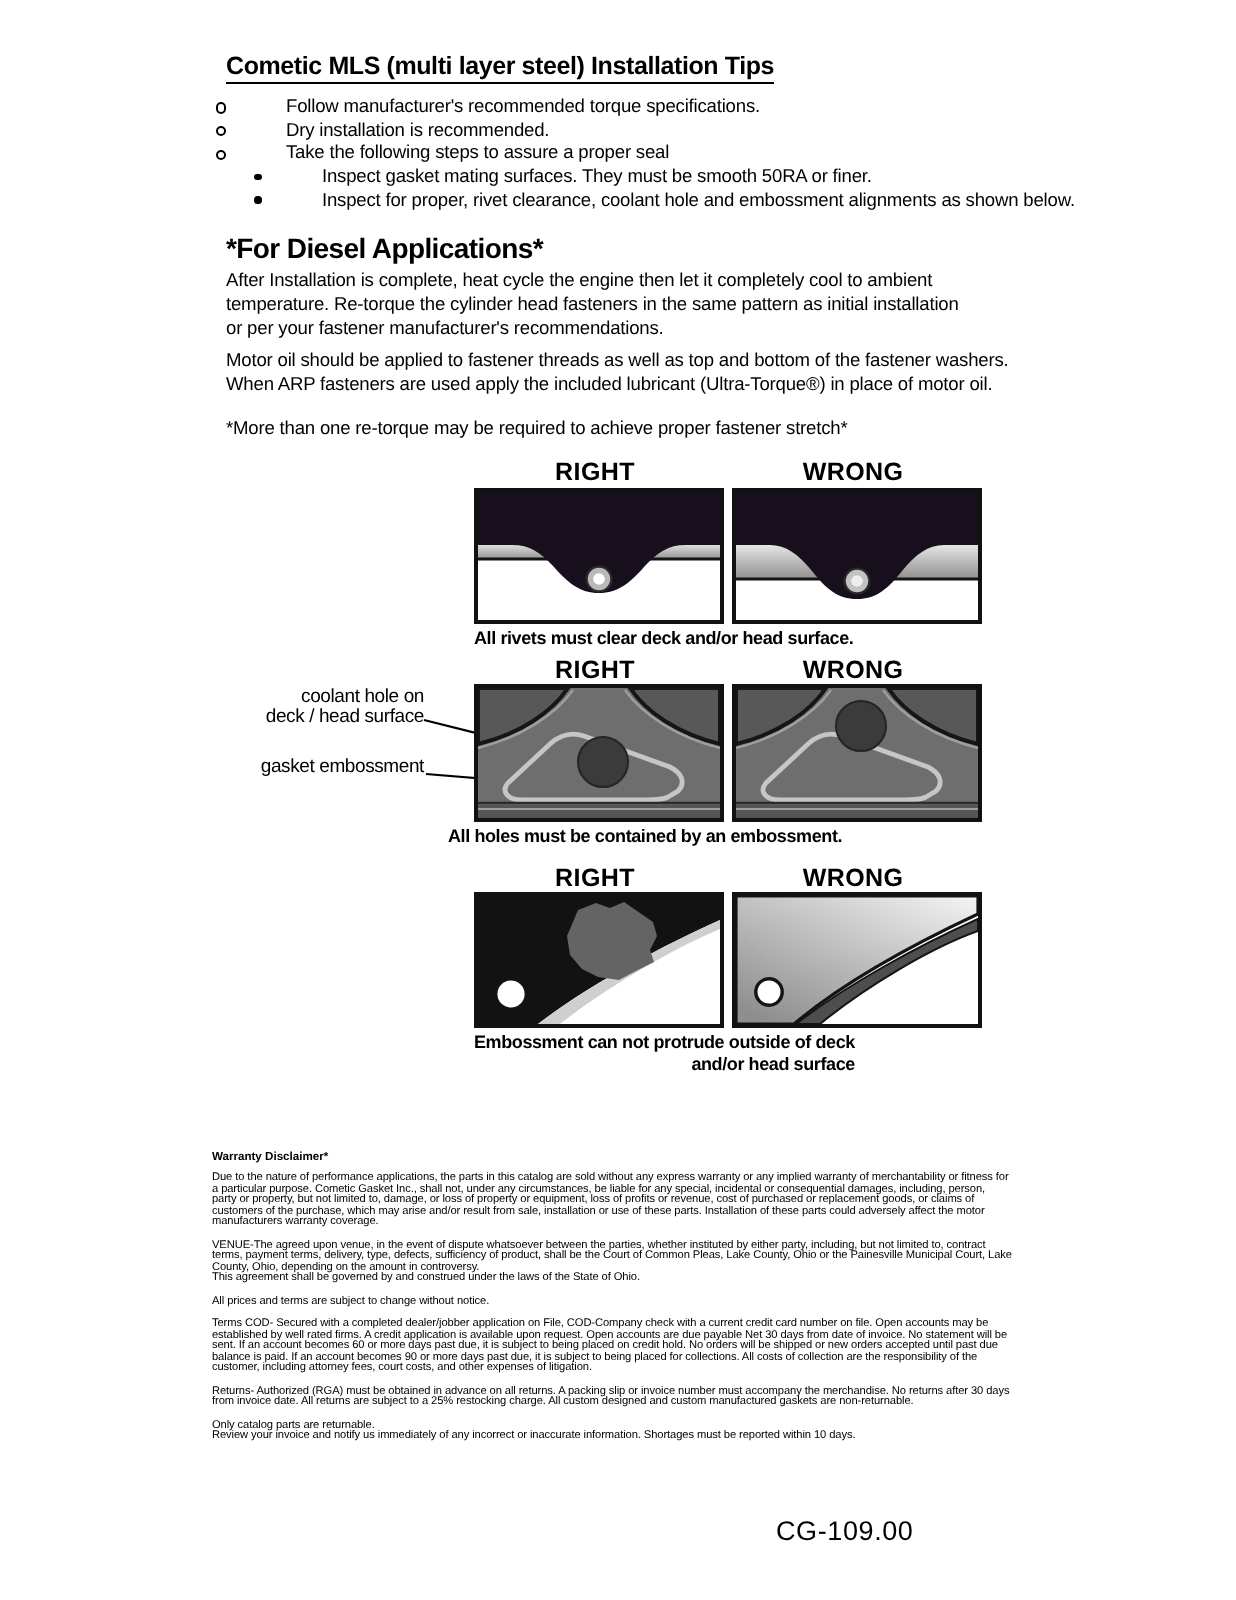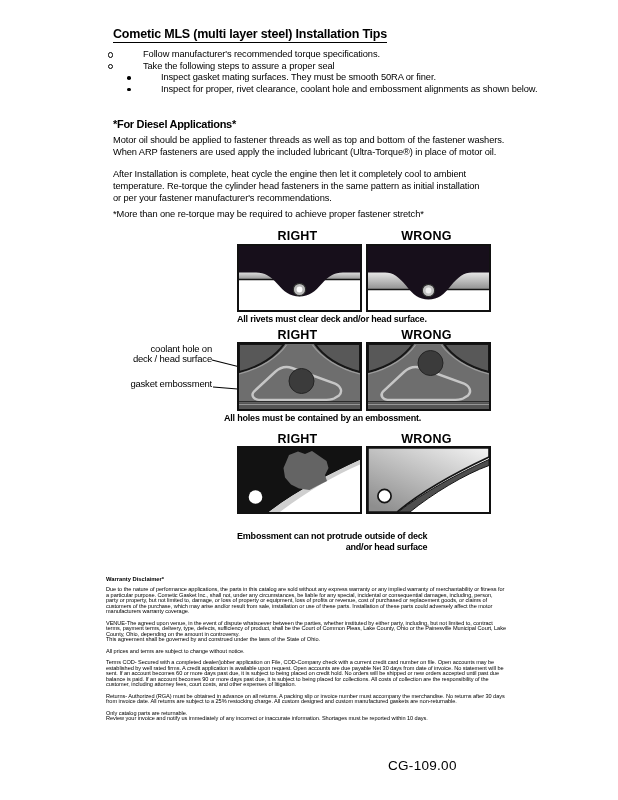--- a/index.html
+++ b/index.html
@@ -17,21 +17,21 @@
   .b-row { display:flex; line-height:11.7px; font-size:9.3px; letter-spacing:-0.1px;gap:28px; }
   .b-row .mark { flex:0 0 7px; position:relative; }
   .mark-circle { position:absolute; left:0; top:3.2px; width:3.4px; height:3.4px;
     border:0.9px solid #000; border-radius:50%; }
   .mark-disc { position:absolute; left:0; top:3.6px; width:3.6px; height:3.6px;
     background:#000; border-radius:50%; }
   .sub { margin-left:19px; }
   .sub .mark { flex:0 0 6px; }
   
   .sec-diesel { position:absolute; left:113px; top:118px; width:420px; }
-  .diesel-h { margin:0 0 3px 0; font-size:11px; font-weight:bold; letter-spacing:-0.3px; line-height:13px; }
+  .diesel-h { margin:0 0 3px 0; font-size:14px; font-weight:bold; letter-spacing:-0.3px; line-height:13px; }
   .para { margin:0; font-size:9.3px; line-height:12px; letter-spacing:-0.1px; white-space:pre-line; }
   .para.p1 { margin-bottom:10px; }
   .para.p2 { margin-bottom:4px; }
   
   .rw-label { position:absolute; width:125px; text-align:center; font-size:12.5px;
     font-weight:700; letter-spacing:0.2px; line-height:13px; }
   .dbox { position:absolute; border:2px solid #111; background:#fff; line-height:0; }
   .caption { position:absolute; font-size:9px; font-weight:bold; letter-spacing:-0.2px;
     line-height:10.5px; white-space:pre-line;text-align:right; }
   .diag-label { position:absolute; left:112px; width:100px; text-align:right;
@@ -52,20 +52,26 @@
 <div class="page">
 
   <div class="sec-top">
     <h1 class="doc-title">Cometic MLS (multi layer steel) Installation Tips</h1>
     <div class="bullets">
       <div class="b-row">
         <span class="mark">
             <span class="mark-circle"></span>
           </span>
         <span>Follow manufacturer's recommended torque specifications.</span>
+      </div>
+      <div class="b-row">
+        <span class="mark">
+            <span class="mark-circle"></span>
+          </span>
+        <span>Dry installation is recommended.</span>
       </div>
       <div class="b-row">
         <span class="mark">
             <span class="mark-circle"></span>
           </span>
         <span>Take the following steps to assure a proper seal</span>
       </div>
       <div class="sub">
         <div class="b-row">
           <span class="mark">
@@ -78,25 +84,25 @@
               <span class="mark-disc"></span>
             </span>
           <span>Inspect for proper, rivet clearance, coolant hole and embossment alignments as shown below.</span>
         </div>
       </div>
     </div>
   </div>
 
   <div class="sec-diesel">
     <h2 class="diesel-h">*For Diesel Applications*</h2>
-    <p class="para p1">Motor oil should be applied to fastener threads as well as top and bottom of the fastener washers.
-When ARP fasteners are used apply the included lubricant (Ultra-Torque®) in place of motor oil.</p>
     <p class="para p2">After Installation is complete, heat cycle the engine then let it completely cool to ambient
 temperature. Re-torque the cylinder head fasteners in the same pattern as initial installation
 or per your fastener manufacturer's recommendations.</p>
+    <p class="para p1">Motor oil should be applied to fastener threads as well as top and bottom of the fastener washers.
+When ARP fasteners are used apply the included lubricant (Ultra-Torque®) in place of motor oil.</p>
     <p class="para">*More than one re-torque may be required to achieve proper fastener stretch*</p>
   </div>
 
   <div class="rw-label" style="left:235px; top:230px;">RIGHT</div>
   <div class="rw-label" style="left:364px; top:230px;">WRONG</div>
 
   <div class="dbox" style="left:237px; top:244px;">
     <svg width="121" height="64" viewBox="0 0 121 64">
       <defs>
         <linearGradient id="ga" x1="0" y1="0" x2="0" y2="1">
@@ -190,21 +196,21 @@
           <stop offset="0" stop-color="#f4f4f4"></stop>
             <stop offset="1" stop-color="#8e8e8e"></stop>
         </linearGradient>
       </defs>
       <rect width="121" height="64" fill="#ffffff"></rect>
       <path d="M0,0 H121 V9 C91,23 54,43 29,64 H0 Z" fill="url(#gc)" stroke="#141414" stroke-width="1.6"></path>
       <path d="M121,11.5 C91,25 55,44.5 30,64 L42,64 C64,46 97,26 121,17.5 Z" fill="#4e4e4e" stroke="#141414" stroke-width="1"></path>
       <circle cx="16.5" cy="48" r="6.6" fill="#ffffff" stroke="#141414" stroke-width="1.7"></circle>
     </svg>
   </div>
-  <div class="caption" style="left:237px; top:531px;">Embossment can not protrude outside of deck
+  <div class="caption" style="left:237px; top:516px;">Embossment can not protrude outside of deck
 and/or head surface</div>
 
   <div class="sec-disc">
     <h3 class="disc-h">Warranty Disclaimer*</h3>
     <p>Due to the nature of performance applications, the parts in this catalog are sold without any express warranty or any implied warranty of merchantability or fitness for a particular purpose.  Cometic Gasket Inc., shall not, under any circumstances, be liable for any special, incidental or consequential damages, including, person, party or property, but not limited to, damage, or loss of property or equipment, loss of profits or revenue, cost of purchased or replacement goods, or claims of customers of the purchase, which may arise and/or result from sale, installation or use of these parts.  Installation of these parts could adversely affect the motor manufacturers warranty coverage.</p>
     <p>VENUE-The agreed upon venue, in the event of dispute whatsoever between the parties, whether instituted by either party, including, but not limited to, contract terms, payment terms, delivery, type, defects, sufficiency of product, shall be the Court of Common Pleas, Lake County, Ohio or the Painesville Municipal Court, Lake County, Ohio, depending on the amount in controversy.
 This agreement shall be governed by and construed under the laws of the State of Ohio.</p>
     <p>All prices and terms are subject to change without notice.</p>
     <p>Terms COD- Secured with a completed dealer/jobber application on File, COD-Company check with a current credit card number on file.  Open accounts may be established by well rated firms.  A credit application is available upon request.  Open accounts are due payable Net 30 days from date of invoice.  No statement will be sent.  If an account becomes 60 or more days past due, it is subject to being placed on credit hold.  No orders will be shipped or new orders accepted until past due balance is paid.  If an account becomes 90 or more days past due, it is subject to being placed for collections.  All costs of collection are the responsibility of the customer, including attorney fees, court costs, and other expenses of litigation.</p>
     <p>Returns- Authorized (RGA) must be obtained in advance on all returns.  A packing slip or invoice number must accompany the merchandise.  No returns after 30 days from invoice date.  All returns are subject to a 25% restocking charge.  All custom designed and custom manufactured gaskets are non-returnable.</p>

